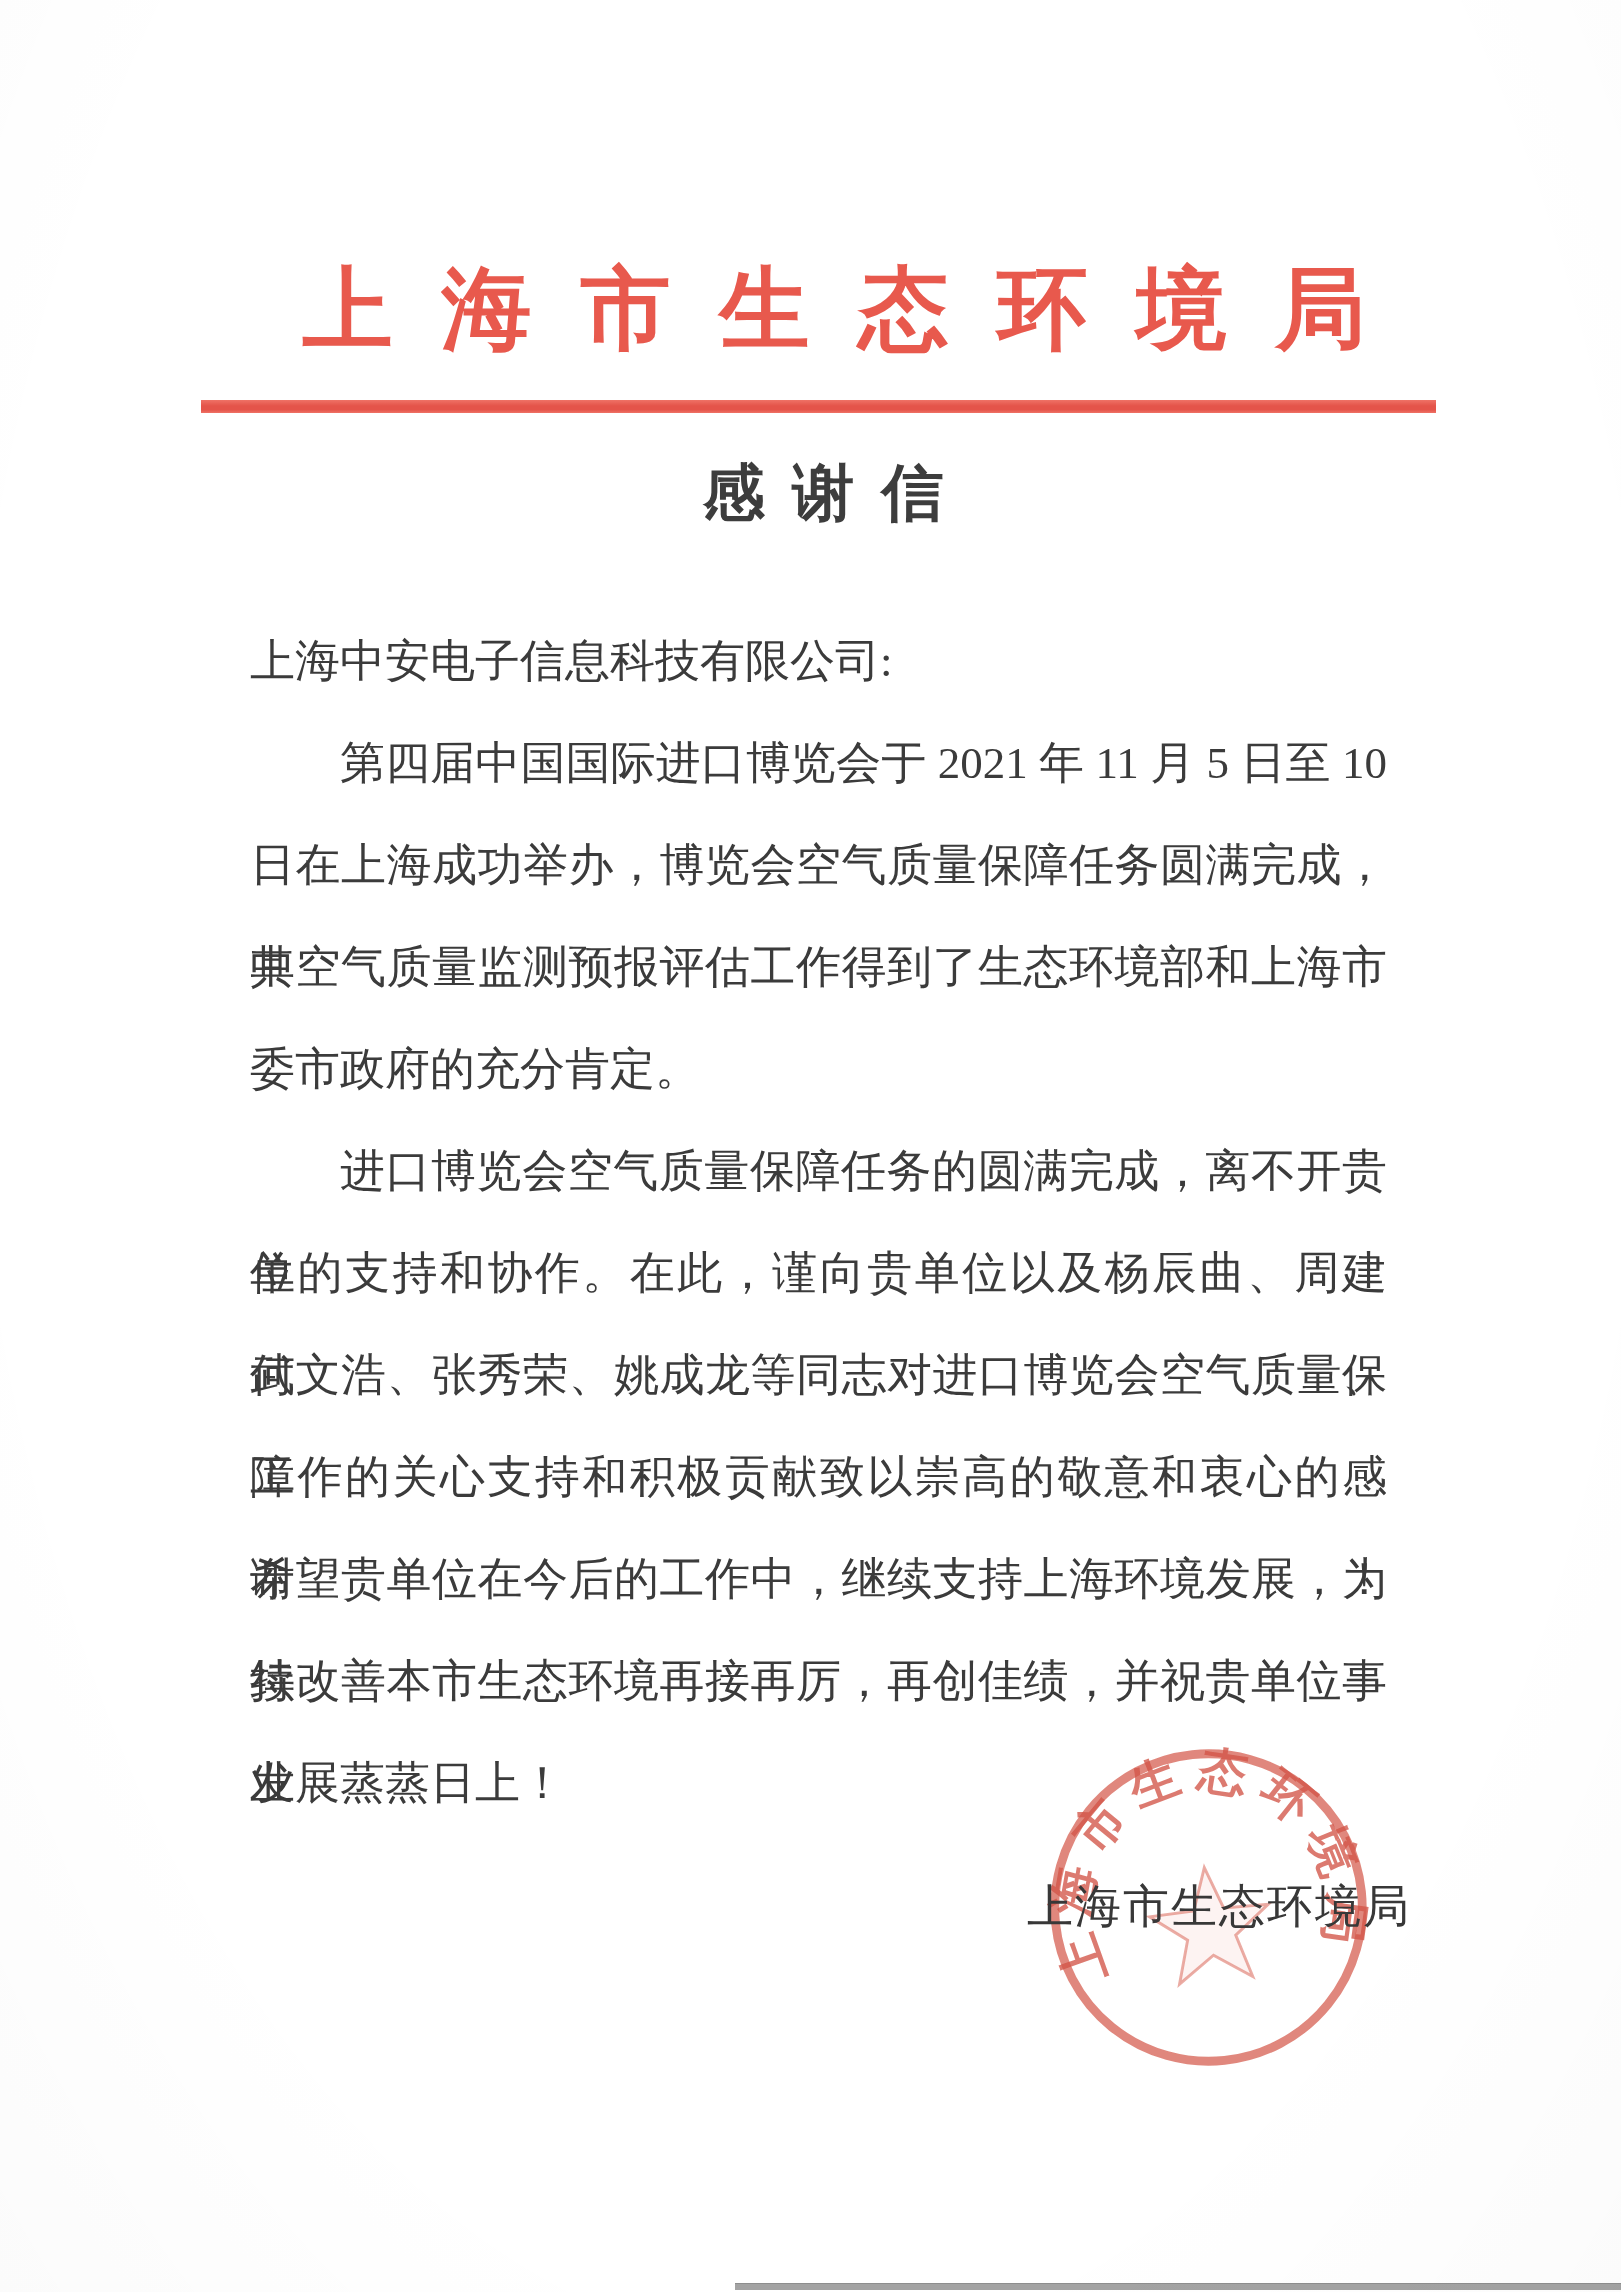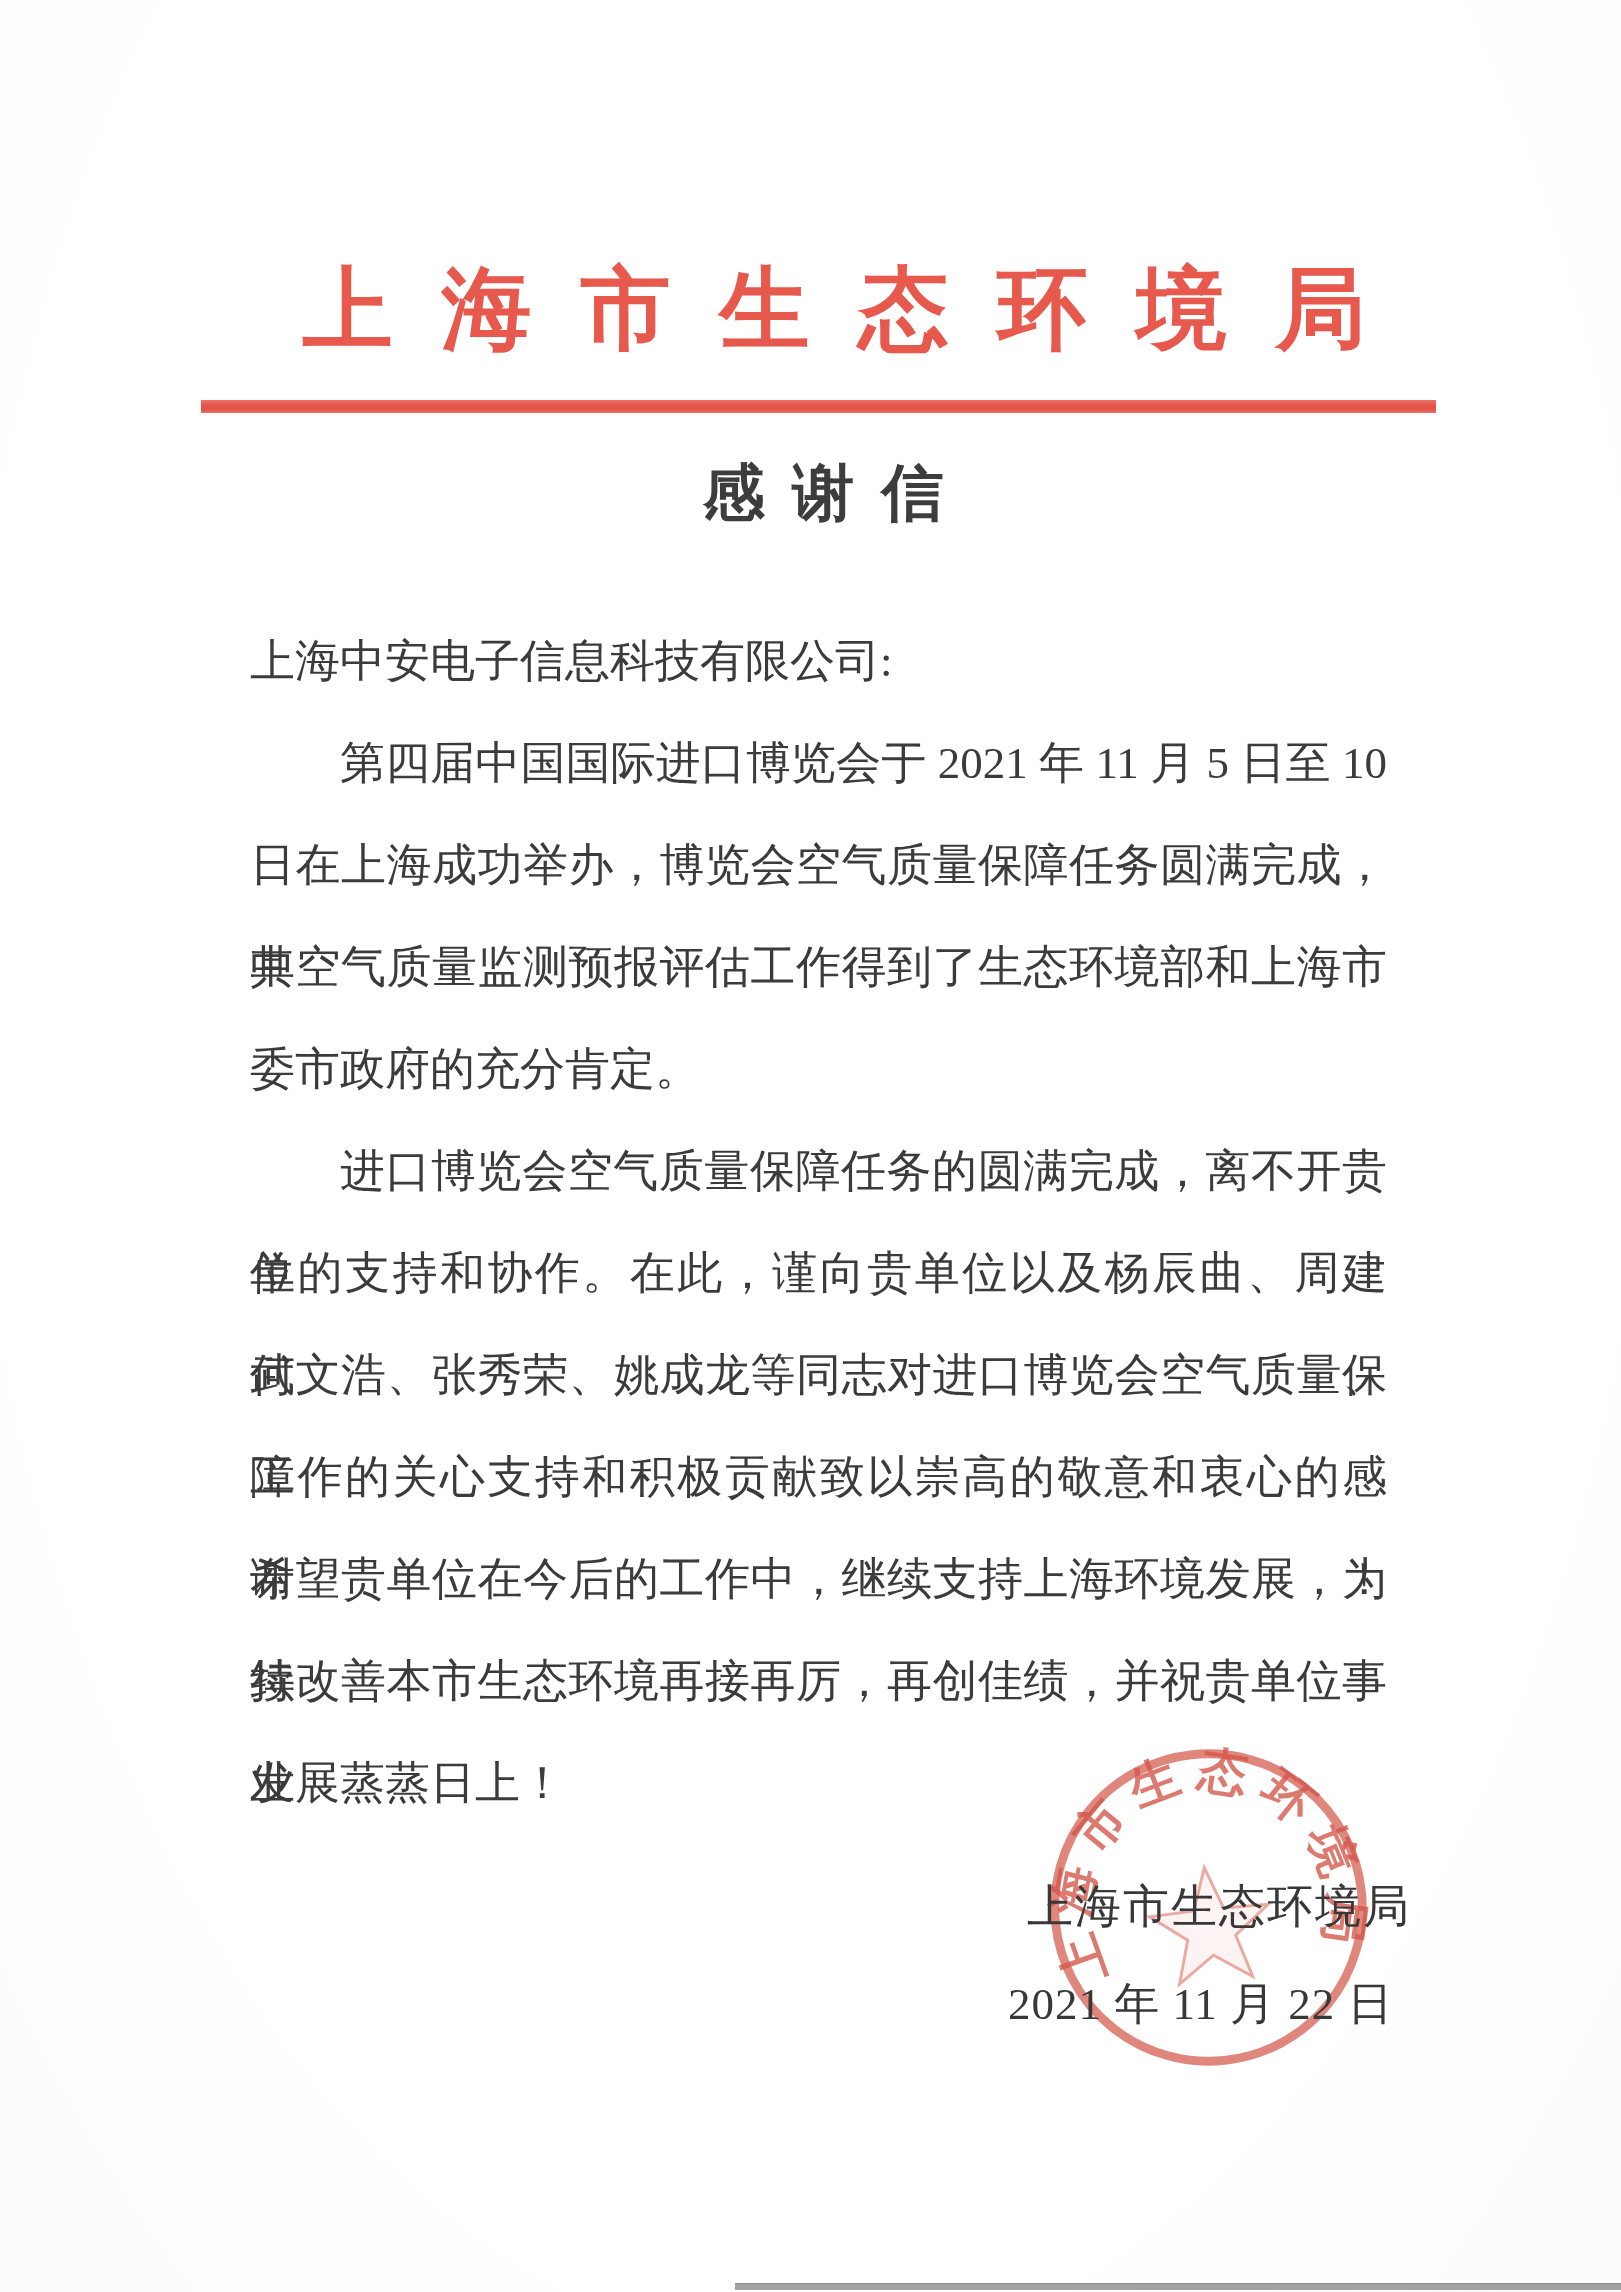--- a/index.html
+++ b/index.html
@@ -103,18 +103,17 @@
       <path id="sealArc" d="M 99 269 A 122 122 0 1 1 239 269" fill="none"></path>
     </defs>
     <text font-size="50" font-weight="600" fill="rgba(204,62,46,0.78)" letter-spacing="13" font-family="Liberation Serif, DejaVu Serif, serif">
       <textPath href="#sealArc" startOffset="50%" text-anchor="middle">上海市生态环境局</textPath>
     </text>
     <polygon points="169,128 184.3,171 229.9,172.2 193.7,200 206.6,243.8 169,218 131.4,243.8 144.3,200 108.1,172.2 153.7,171" fill="rgba(230,120,105,0.10)" stroke="rgba(214,84,68,0.55)" stroke-width="3"></polygon>
   </svg>
 
   <div class="signature-org">上海市生态环境局</div>
 
-  <div class="signature-date">2021 年 11 月 22 日</div>
 
   <div class="bottom-scrollbar"></div>
 
 </div>
 
 
 </body></html>

